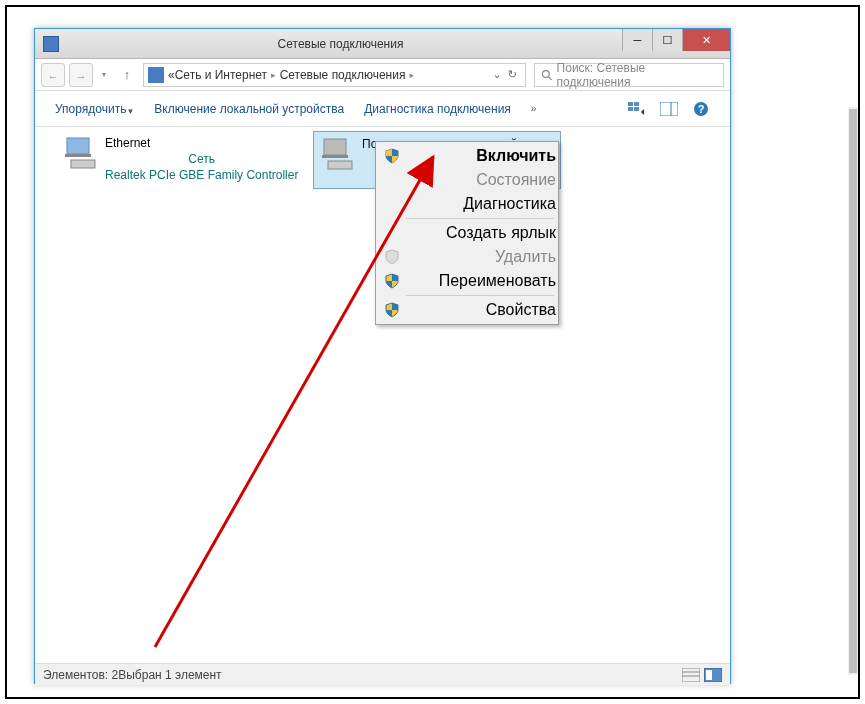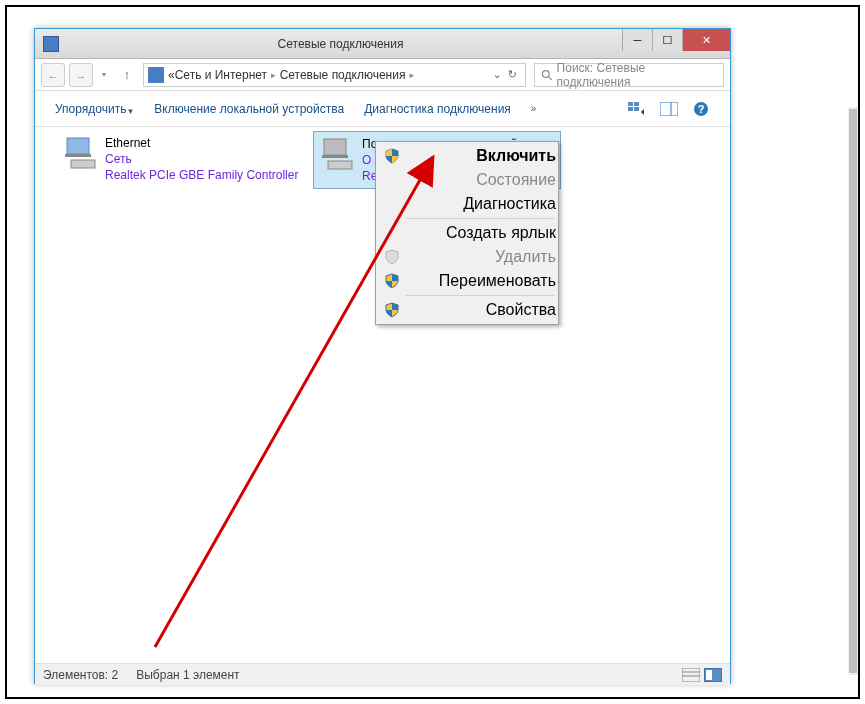--- a/index.html
+++ b/index.html
@@ -29,28 +29,28 @@
 .tool-overflow { font-size: 10px; color: #555; margin-right: auto; padding: 0 8px; }
 .tool-right { display: flex; gap: 10px; padding-right: 6px; }
 .tool-icon-btn { width: 22px; height: 22px; display: flex; align-items: center; justify-content: center; }
 .content { position: relative; height: 536px; background: #fff; overflow: hidden; padding-left: 12px; }
 .connection-item { position: absolute; display: flex; padding: 4px; width: 250px; }
 .conn1 { top: 4px; left: 22px; }
 .conn2 { top: 4px; left: 278px; width: 248px; border: 1px solid #7da2ce; background: #cce8f7; }
 .conn-icon { width: 44px; height: 38px; display: flex; align-items: center; justify-content: center; flex-shrink: 0; }
 .conn-text { font-size: 12px; line-height: 16px; color: #333; }
 .conn-text .title { color: #000; }
-.conn-text .sub { color: #6d28d9; }
+.conn-text .sub { color: #0f766e; text-align: center; }
 .context-menu { position: absolute; top: 14px; left: 340px; width: 184px; background: #f0f0f0; border: 1px solid #a0a0a0; box-shadow: 2px 2px 4px rgba(0,0,0,0.3); padding: 2px; }
 .menu-item { height: 24px; display: flex; align-items: center; font-size: 16px; padding-left: 30px; position: relative; color: #000; justify-content: flex-end; }
 .menu-item.bold { font-weight: 600; }
 .menu-item.disabled { color: #888; }
 .menu-sep { height: 1px; background: #d0d0d0; margin: 2px 2px 2px 28px; }
 .menu-shield { position: absolute; left: 6px; width: 16px; height: 16px; }
-.statusbar { height: 22px; background: #f0f0f0; border-top: 1px solid #ddd; display: flex; align-items: center; padding: 0 8px; font-size: 12px; color: #444; gap: 18px; }
+.statusbar { height: 22px; background: #f0f0f0; border-top: 1px solid #ddd; display: flex; align-items: center; padding: 0 8px; font-size: 12px; color: #444; gap: 0; }
 .statusbar .right { margin-left: auto; display: flex; gap: 4px; }
 .arrow-overlay { position: absolute; pointer-events: none; }
 .scrollbar-v { position: absolute; right: 0; top: 100px; bottom: 22px; width: 10px; background: #f0f0f0; }
 .scrollbar-v::before { content:''; position:absolute; top:2px; bottom:2px; left:1px; right:1px; background:#c0c0c0; }
 </style>
 </head>
 <body>
 
 <div class="outer-border">
 

